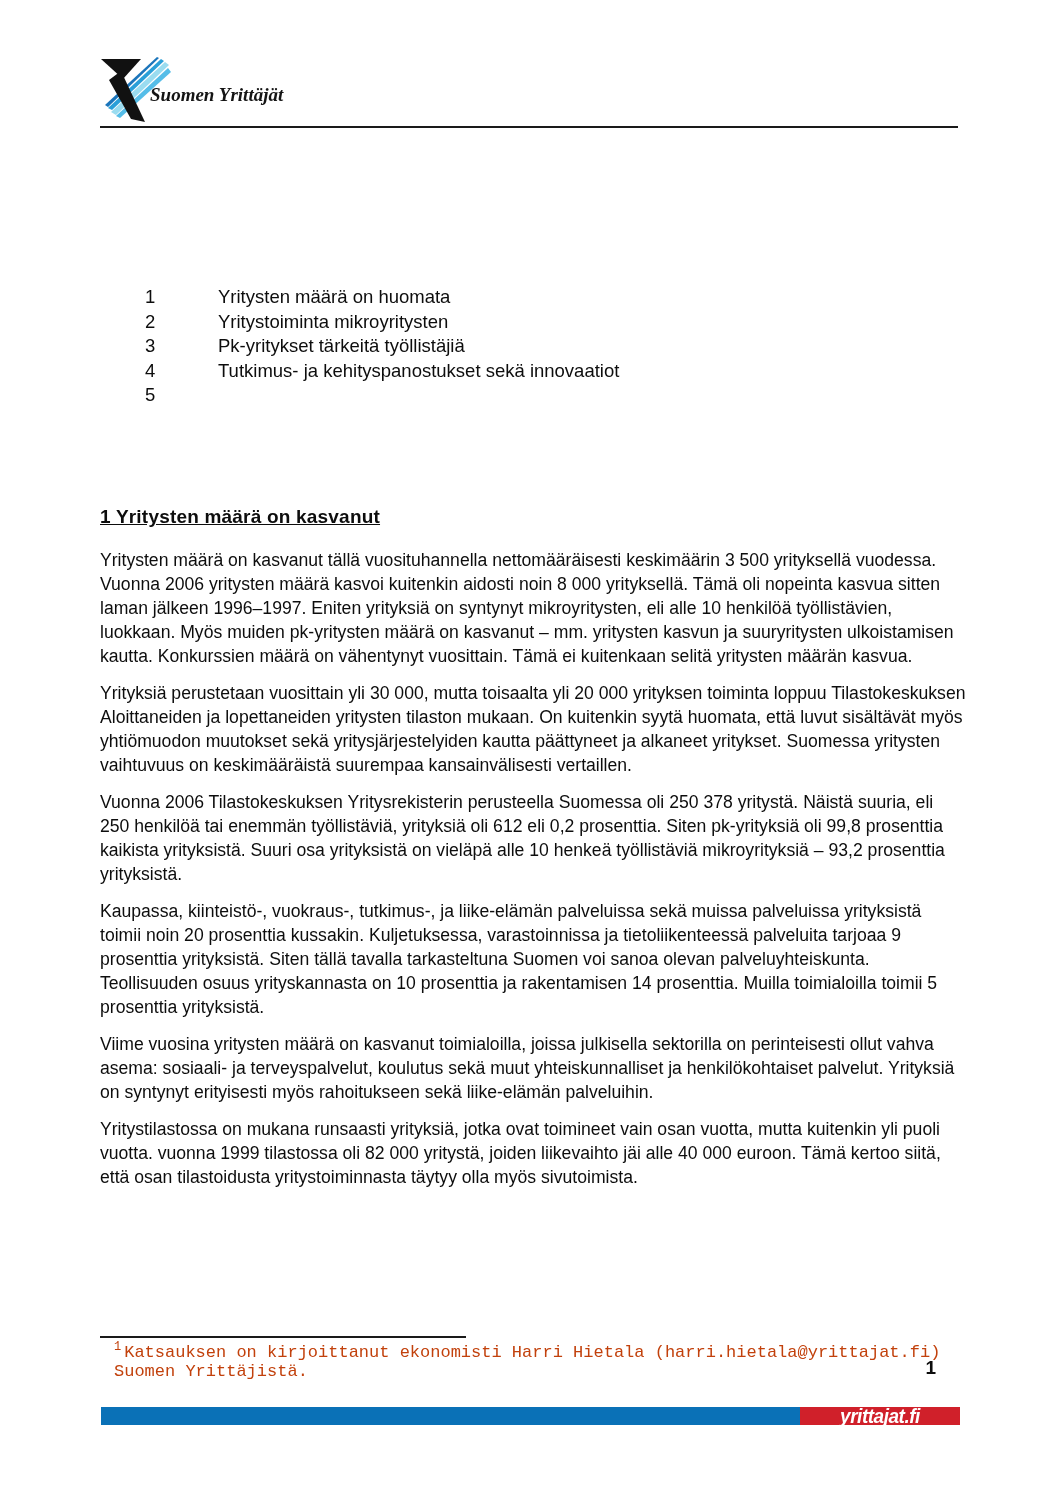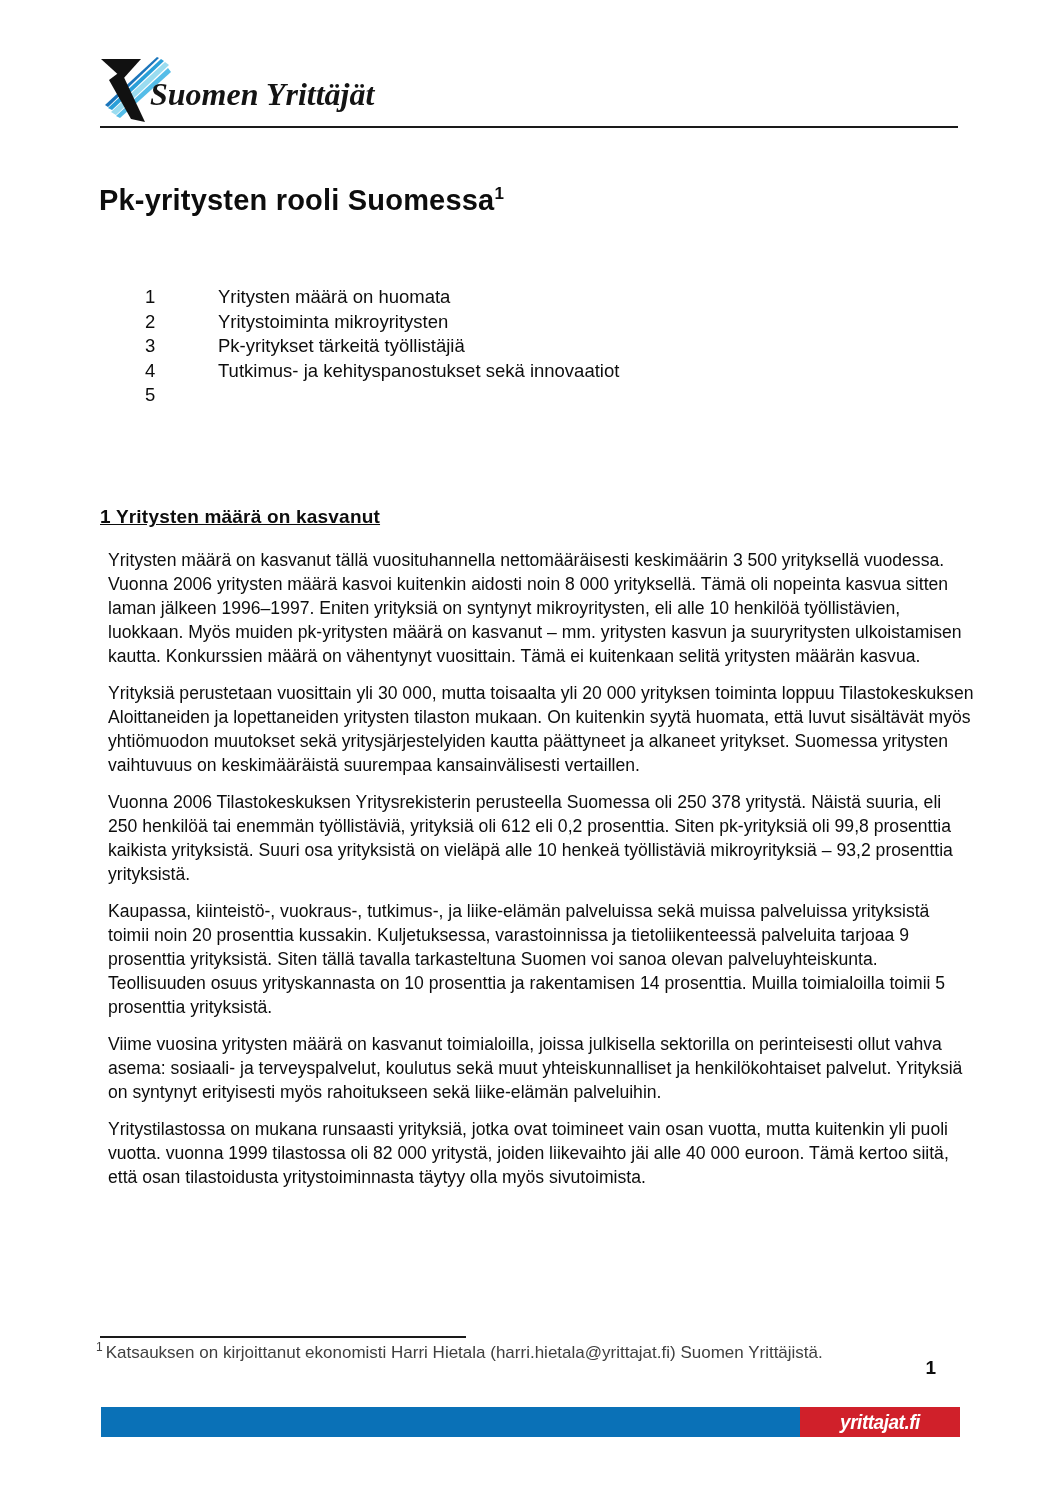--- a/index.html
+++ b/index.html
@@ -21,25 +21,25 @@
   .logo-mark {
     position: absolute;
     left: 99px;
     top: 56px;
     width: 74px;
     height: 68px;
   }
   .brand-text {
     position: absolute;
     left: 150px;
-    top: 76px;
+    top: 84px;
     font-family: "Liberation Serif", serif;
     font-style: italic;
     font-weight: 700;
-    font-size: 32px;
+    font-size: 19px;
     color: #141414;
     white-space: nowrap;
   }
   .header-doc-title {
     position: absolute;
     right: 100px;
     top: 86px;
     font-size: 19.5px;
     font-weight: 700;
     color: #0d0d0d;
@@ -86,47 +86,47 @@
     position: absolute;
     left: 100px;
     top: 506px;
     font-size: 19px;
     font-weight: 700;
     letter-spacing: 0.2px;
     text-decoration: underline;
   }
   .body-text {
     position: absolute;
-    left: 108px;
+    left: 100px;
     top: 548px;
     width: 866px;
     font-size: 17.6px;
     line-height: 24px;
   }
   .body-text p {
     margin: 0 0 13px 0;
   }
 
   
   .footnote-rule {
     position: absolute;
     left: 100px;
     top: 1336px;
     width: 366px;
     height: 2px;
     background: #1a1a1a;
   }
   .footnote {
     position: absolute;
-    left: 96px;
+    left: 114px;
     top: 1343px;
     width: 860px;
-    font-family: Liberation Sans, sans-serif;
+    font-family: Liberation Mono, monospace;
     font-size: 17px;
-    color: #404040;
+    color: #c2410c;
   }
   .footnote sup {
     font-size: 12px;
     vertical-align: super;
     line-height: 0;
     margin-right: 3px;
   }
   .page-number {
     position: absolute;
     right: 122px;
@@ -134,21 +134,21 @@
     font-size: 19px;
     font-weight: 700;
   }
 
   
   .footer-bar {
     position: absolute;
     left: 101px;
     top: 1407px;
     width: 859px;
-    height: 30px;
+    height: 18px;
     display: flex;
     justify-content: space-between;
   }
   .footer-blue {
     flex: 1 1 auto;
     background: #0a71b7;
   }
   .footer-red {
     flex: 0 0 160px;
     background: #d0202a;
@@ -174,23 +174,20 @@
     <polygon points="12,56 66,6 70,9 17,59" fill="#9adcf0"></polygon>
     <polygon points="17,60 69,12 72,16 21,62" fill="#55bde8"></polygon>
     <polygon points="9,52 62,3 65,5 13,54" fill="#2a9fd8"></polygon>
     <polygon points="6,49 58,1 60,2 9,51" fill="#1b75bb"></polygon>
     <polygon points="2,3 42,3 24,23 13,13" fill="#111111"></polygon>
     <polygon points="10,24 22,15 46,66 32,63" fill="#111111"></polygon>
   </svg>
   <div class="brand-text">Suomen Yrittäjät</div>
   <div class="header-rule"></div>
 
-  <div class="doc-title">
-    <span>Pk-yritysten rooli Suomessa</span><sup>1</sup>
-  </div>
 
   <div class="toc">
     <div class="toc-row">
       <span class="toc-num">1</span>
       <span class="toc-label">Yritysten määrä on huomata</span>
     </div>
     <div class="toc-row">
       <span class="toc-num">2</span>
       <span class="toc-label">Yritystoiminta mikroyritysten</span>
     </div>

